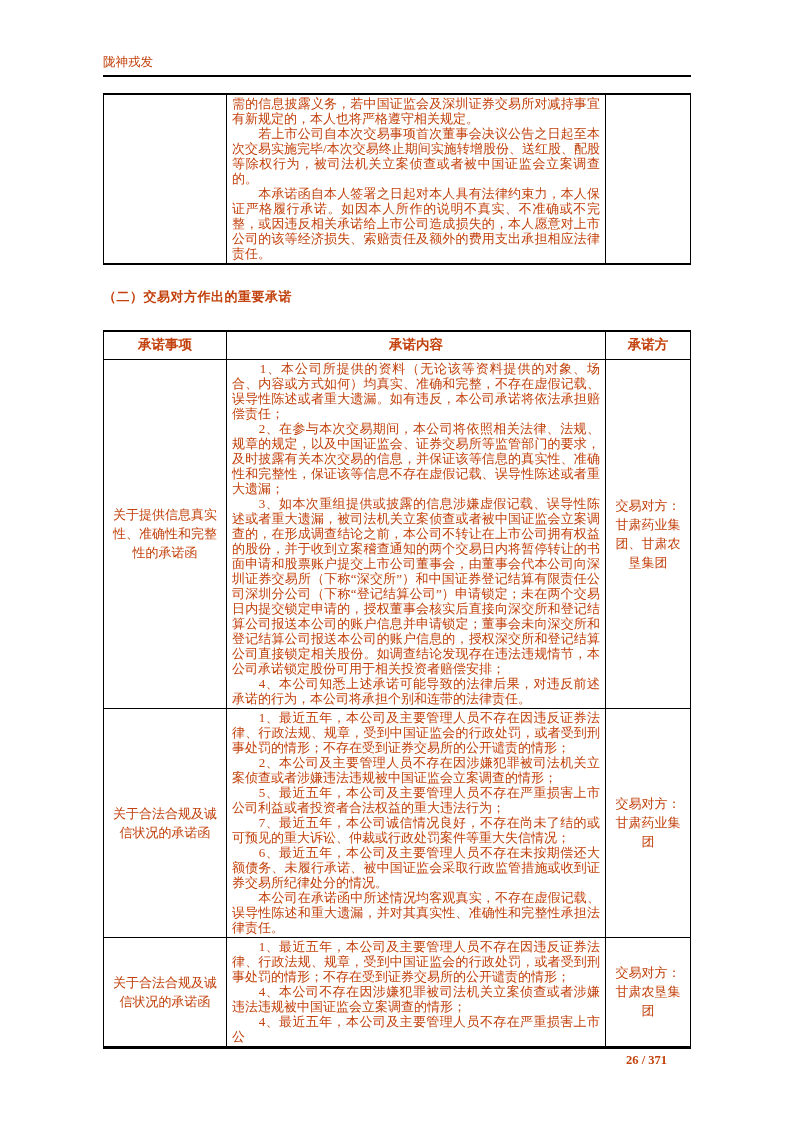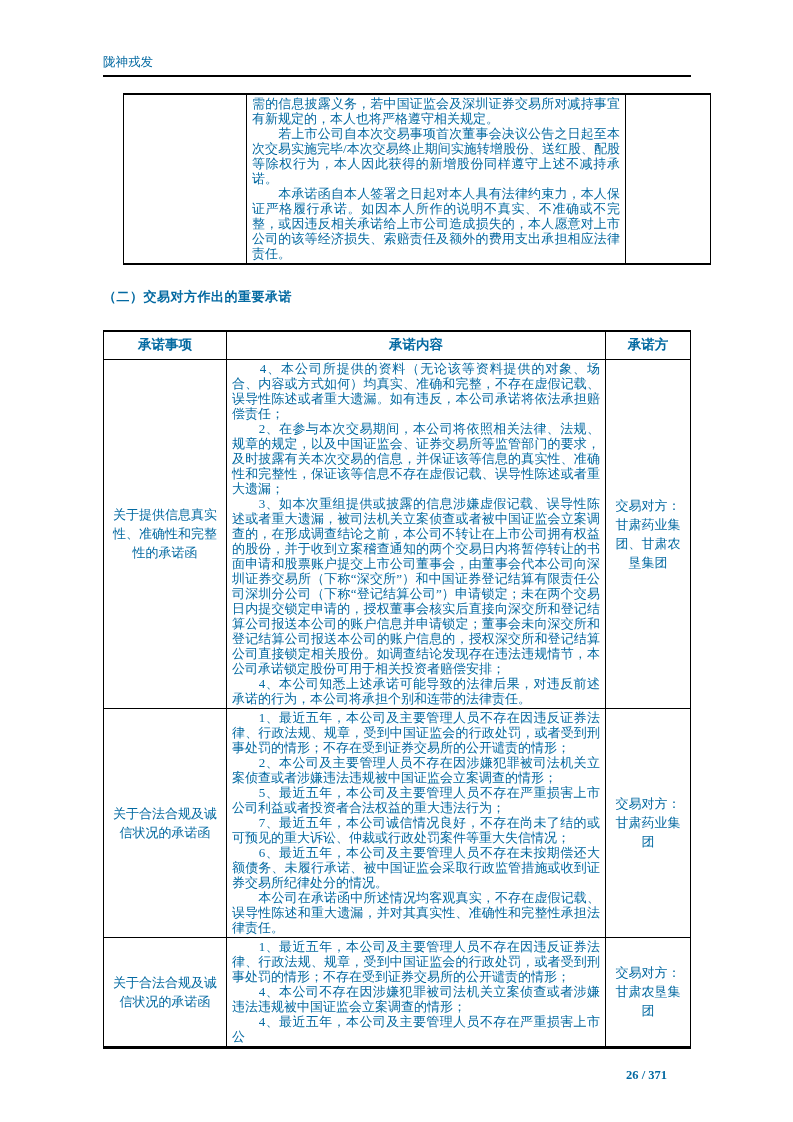--- a/index.html
+++ b/index.html
@@ -1,37 +1,37 @@
 <!DOCTYPE html>
 <html><head>
 <meta charset="utf-8">
 <style>
   * { margin:0; padding:0; box-sizing:border-box; }
   html,body { background:#ffffff; }
   .page {
     position:relative;
     width:793px; height:1122px;
     background:#ffffff;
-    color:#0369a1;
+    color:#c2410c;
     font-family:"Liberation Serif","DejaVu Serif",serif;
     overflow:hidden;
   }
   .inner { padding:54px 102px 0 103px; }
 
   
   .page-header {
     display:flex; justify-content:space-between; align-items:flex-end;
     font-size:12.5px; line-height:16px;
     border-bottom:2px solid #000;
     padding-bottom:5px;
   }
 
   
   table { width:100%; border-collapse:collapse; table-layout:fixed; }
-  .cont-table { margin-top:16px; border-top:2.5px solid #000; border-bottom:2.5px solid #000;margin-left:20px; }
+  .cont-table { margin-top:16px; border-top:2.5px solid #000; border-bottom:2.5px solid #000; }
   .cont-table td { border:1px solid #000; vertical-align:top; }
   .cont-table td.side { width:123px; }
   .cont-table td.side.right { width:85px; }
   .cell-paragraphs { padding:1px 5px 2px 5px; }
   .cell-paragraphs p {
     font-size:13px; line-height:15px;
     text-align:justify;
   }
 
   
@@ -55,21 +55,21 @@
   .main-table td.cell-item, .main-table td.cell-party {
     text-align:center; vertical-align:middle;
     font-size:13px; line-height:19px;
     padding:2px 5px;
   }
   .main-table td.cell-party { white-space:pre-line; padding:2px 4px; }
   .main-table td.cell-content { vertical-align:top; }
 
   
   .page-footer {
-    margin-top:19px;
+    margin-top:4px;
     text-align:right;
     padding-right:24px;
     font-size:12.5px; font-weight:700;
   }
 </style>
 </head>
 <body>
 
 <div class="page">
   <div class="inner">
@@ -77,21 +77,21 @@
     <div class="page-header">
       <span>陇神戎发</span>
     </div>
 
     <table class="cont-table">
       <tbody>
           <tr>
         <td class="side"></td>
         <td class="cell-paragraphs">
               <p>需的信息披露义务，若中国证监会及深圳证券交易所对减持事宜有新规定的，本人也将严格遵守相关规定。</p>
-              <p>　　若上市公司自本次交易事项首次董事会决议公告之日起至本次交易实施完毕/本次交易终止期间实施转增股份、送红股、配股等除权行为，本人因此获得的新增股份同样遵守上述不减持承诺。</p>
+              <p>　　若上市公司自本次交易事项首次董事会决议公告之日起至本次交易实施完毕/本次交易终止期间实施转增股份、送红股、配股等除权行为，被司法机关立案侦查或者被中国证监会立案调查的。</p>
               <p>　　本承诺函自本人签署之日起对本人具有法律约束力，本人保证严格履行承诺。如因本人所作的说明不真实、不准确或不完整，或因违反相关承诺给上市公司造成损失的，本人愿意对上市公司的该等经济损失、索赔责任及额外的费用支出承担相应法律责任。</p>
             </td>
         <td class="side right"></td>
       </tr>
     </tbody>
       </table>
 
     <h2 class="section-heading">（二）交易对方作出的重要承诺</h2>
 
     <table class="main-table">
@@ -104,21 +104,21 @@
         <tr>
           <th>承诺事项</th>
           <th>承诺内容</th>
           <th>承诺方</th>
         </tr>
       </thead>
       <tbody id="commitments-body">
           <tr>
     <td class="cell-item">关于提供信息真实性、准确性和完整性的承诺函</td>
     <td class="cell-content cell-paragraphs">
-              <p>　　4、本公司所提供的资料（无论该等资料提供的对象、场合、内容或方式如何）均真实、准确和完整，不存在虚假记载、误导性陈述或者重大遗漏。如有违反，本公司承诺将依法承担赔偿责任；</p>
+              <p>　　1、本公司所提供的资料（无论该等资料提供的对象、场合、内容或方式如何）均真实、准确和完整，不存在虚假记载、误导性陈述或者重大遗漏。如有违反，本公司承诺将依法承担赔偿责任；</p>
               <p>　　2、在参与本次交易期间，本公司将依照相关法律、法规、规章的规定，以及中国证监会、证券交易所等监管部门的要求，及时披露有关本次交易的信息，并保证该等信息的真实性、准确性和完整性，保证该等信息不存在虚假记载、误导性陈述或者重大遗漏；</p>
               <p>　　3、如本次重组提供或披露的信息涉嫌虚假记载、误导性陈述或者重大遗漏，被司法机关立案侦查或者被中国证监会立案调查的，在形成调查结论之前，本公司不转让在上市公司拥有权益的股份，并于收到立案稽查通知的两个交易日内将暂停转让的书面申请和股票账户提交上市公司董事会，由董事会代本公司向深圳证券交易所（下称“深交所”）和中国证券登记结算有限责任公司深圳分公司（下称“登记结算公司”）申请锁定；未在两个交易日内提交锁定申请的，授权董事会核实后直接向深交所和登记结算公司报送本公司的账户信息并申请锁定；董事会未向深交所和登记结算公司报送本公司的账户信息的，授权深交所和登记结算公司直接锁定相关股份。如调查结论发现存在违法违规情节，本公司承诺锁定股份可用于相关投资者赔偿安排；</p>
               <p>　　4、本公司知悉上述承诺可能导致的法律后果，对违反前述承诺的行为，本公司将承担个别和连带的法律责任。</p>
             </td>
     <td class="cell-party">交易对方：
 甘肃药业集团、甘肃农垦集团</td>
   </tr>
           <tr>
     <td class="cell-item">关于合法合规及诚信状况的承诺函</td>
     <td class="cell-content cell-paragraphs">

